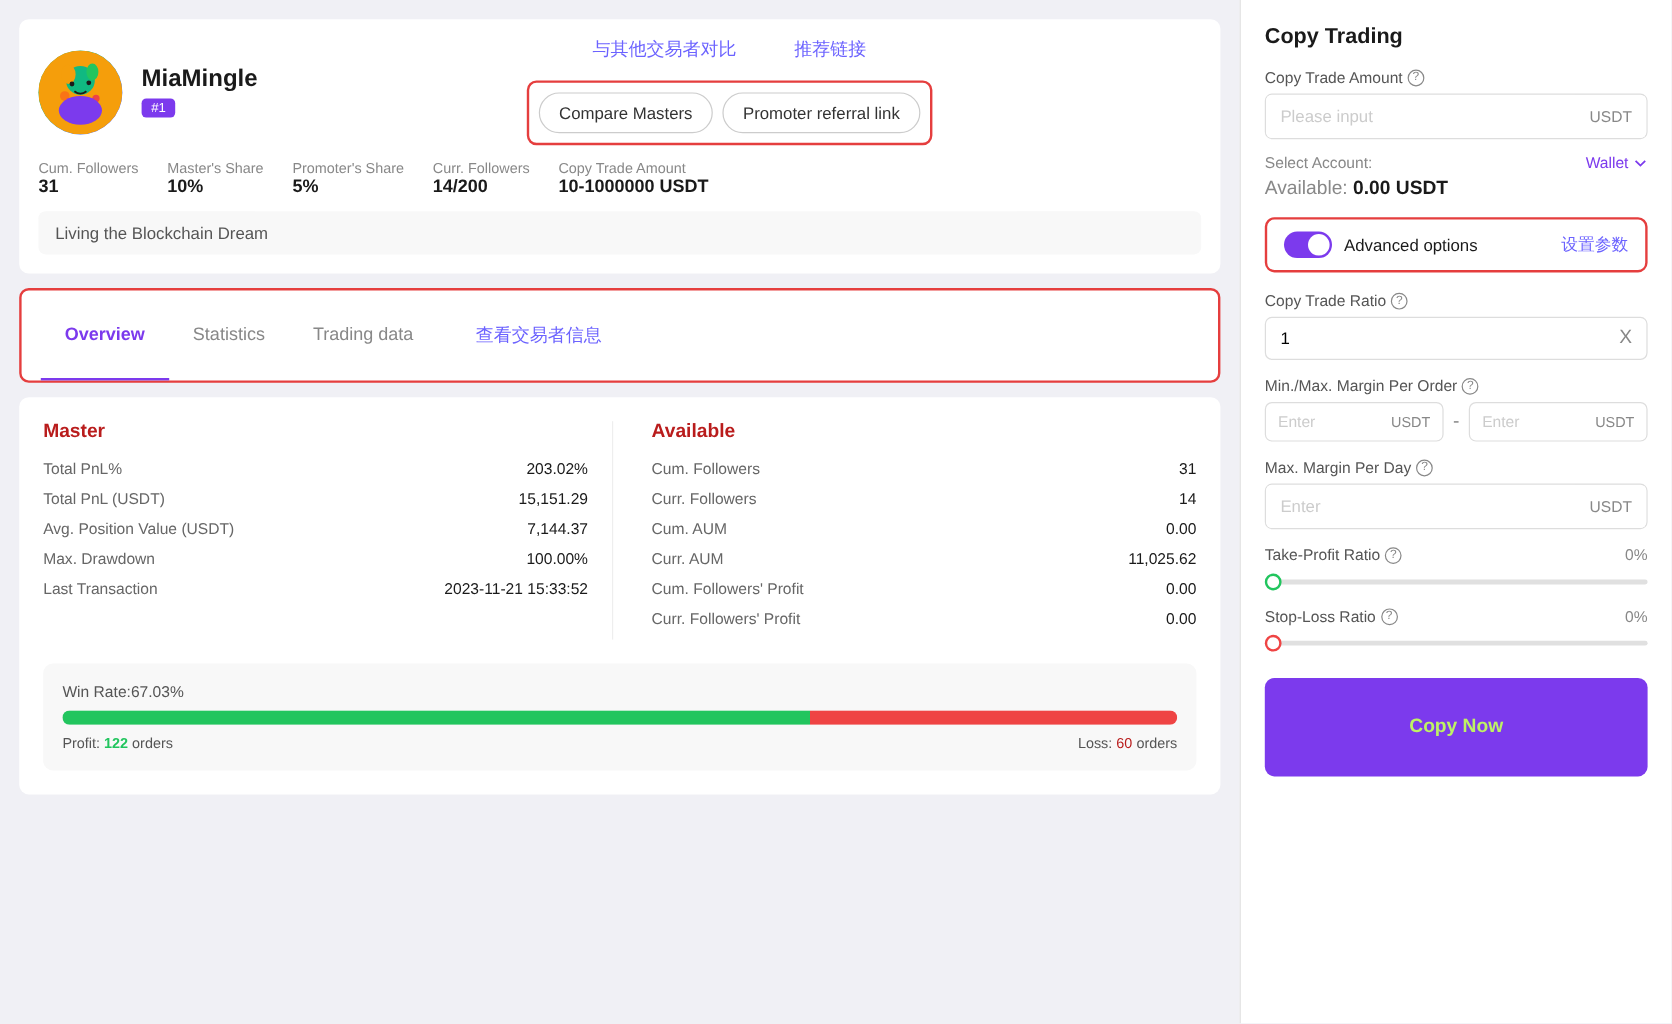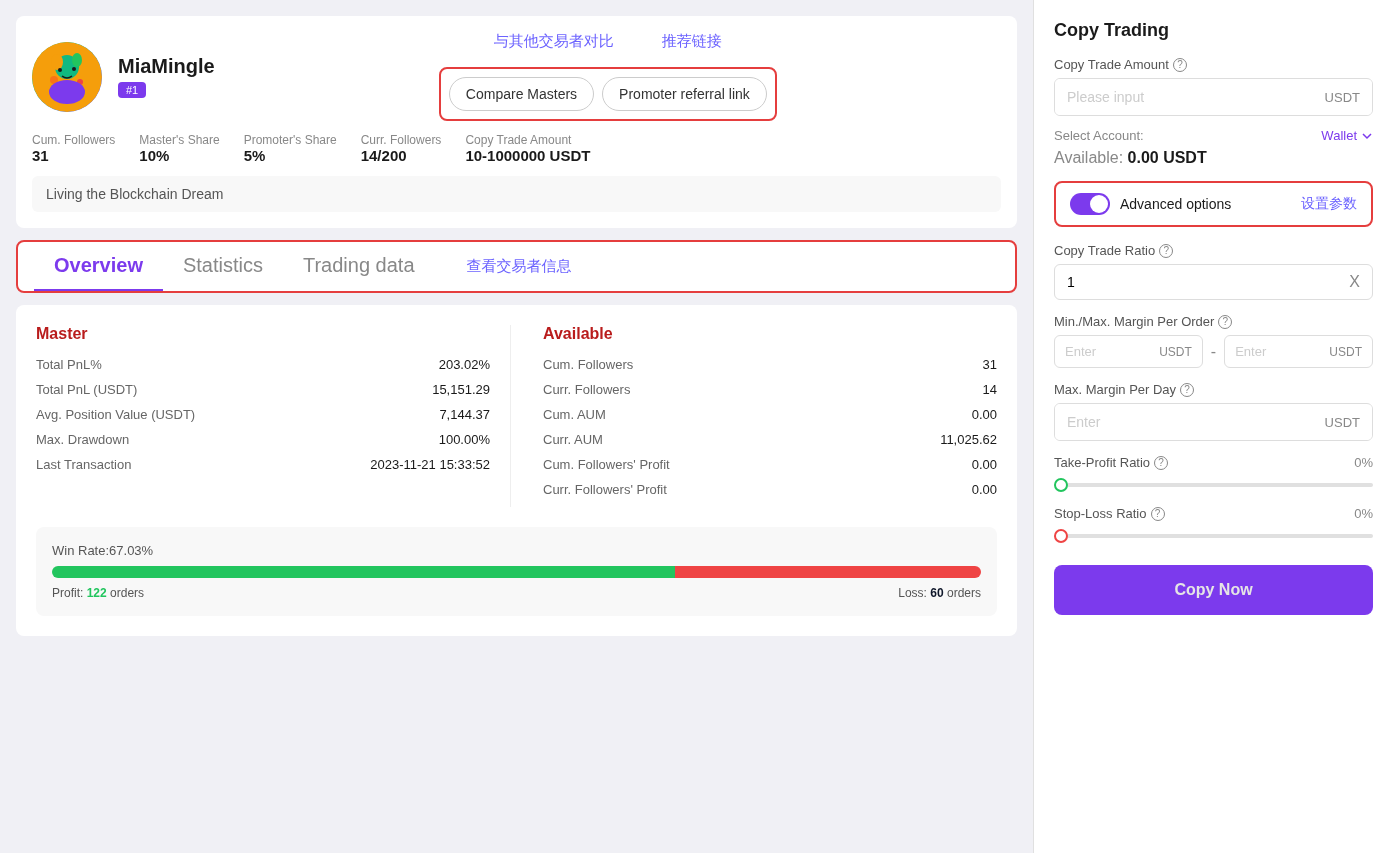--- a/index.html
+++ b/index.html
@@ -21,21 +21,21 @@
     .stats-row { display: flex; gap: 24px; margin-bottom: 12px; }
     .stat-item { }
     .stat-label { font-size: 12px; color: #888; }
     .stat-value { font-size: 15px; font-weight: 600; color: #1a1a1a; }
 
     .bio { background: #f8f8f8; border-radius: 6px; padding: 10px 14px; font-size: 14px; color: #555; }
 
     
     .tabs-section { background: #fff; border-radius: 8px; padding: 0 16px; margin-bottom: 12px; border: 2px solid #e53e3e; }
     .tabs-header { display: flex; align-items: center; gap: 0; }
-    .tab { padding: 12px 20px; font-size: 20px; cursor: pointer; color: #888; border-bottom: 2px solid transparent; }
+    .tab { padding: 28px 20px; font-size: 15px; cursor: pointer; color: #888; border-bottom: 2px solid transparent; }
     .tab.active { color: #7c3aed; border-bottom: 2px solid #7c3aed; font-weight: 600; }
     .tab-chinese { color: #6c63ff; font-size: 15px; margin-left: 32px; align-self: center; }
 
     
     .overview-section { background: #fff; border-radius: 8px; padding: 20px; }
     .overview-cols { display: flex; gap: 0; }
     .overview-col { flex: 1; }
     .overview-col:first-child { border-right: 1px solid #eee; padding-right: 20px; }
     .overview-col:last-child { padding-left: 32px; }
     .col-title { font-size: 16px; font-weight: 700; color: #b91c1c; margin-bottom: 14px; }
@@ -85,21 +85,21 @@
 
     .margin-row { display: flex; gap: 8px; margin-bottom: 14px; }
     .margin-input { flex: 1; border: 1px solid #ddd; border-radius: 6px; display: flex; align-items: center; padding: 8px 10px; }
     .margin-input input { border: none; outline: none; font-size: 13px; color: #ccc; width: 100%; }
     .margin-input input::placeholder { color: #ccc; }
     .margin-suffix { font-size: 12px; color: #888; }
     .margin-dash { align-self: center; color: #888; font-size: 16px; }
     .slider-label-row { display: flex; justify-content: space-between; align-items: center; margin-bottom: 6px; }
     .slider-pct { font-size: 13px; color: #888; }
 
-    .copy-btn { width: 100%; background: #7c3aed; color: #e5e5e5; border: none; border-radius: 8px; padding: 16px; font-size: 16px; font-weight: 600; cursor: pointer; margin-top: 8px; }
+    .copy-btn { width: 100%; background: #7c3aed; color: #bef264; border: none; border-radius: 8px; padding: 32px; font-size: 16px; font-weight: 600; cursor: pointer; margin-top: 8px; }
 
     .header-row { display: flex; align-items: center; margin-bottom: 12px; }
     .header-left { display: flex; align-items: center; gap: 16px; }
   </style>
 </head>
 <body>
 
 <div class="main-content">
 
   <div class="profile-header">
@@ -235,21 +235,21 @@
         <div class="bar-red" style="width:32.97%"></div>
       </div>
       <div class="bar-labels">
         <div>
           <span class="profit-label">Profit:</span>
           <span style="color:#22c55e; font-weight:600;">122</span>
           <span class="profit-label"> orders</span>
         </div>
         <div>
           <span class="loss-label">Loss:</span>
-          <span style="color:#0f172a; font-weight:700;margin-top:12px;">60</span>
+          <span style="color:#b91c1c; font-weight:400;margin-top:12px;">60</span>
           <span class="loss-label"> orders</span>
         </div>
       </div>
     </div>
   </div>
 </div>
 
 <div class="right-panel">
   <div class="panel-title">Copy Trading</div>
 

